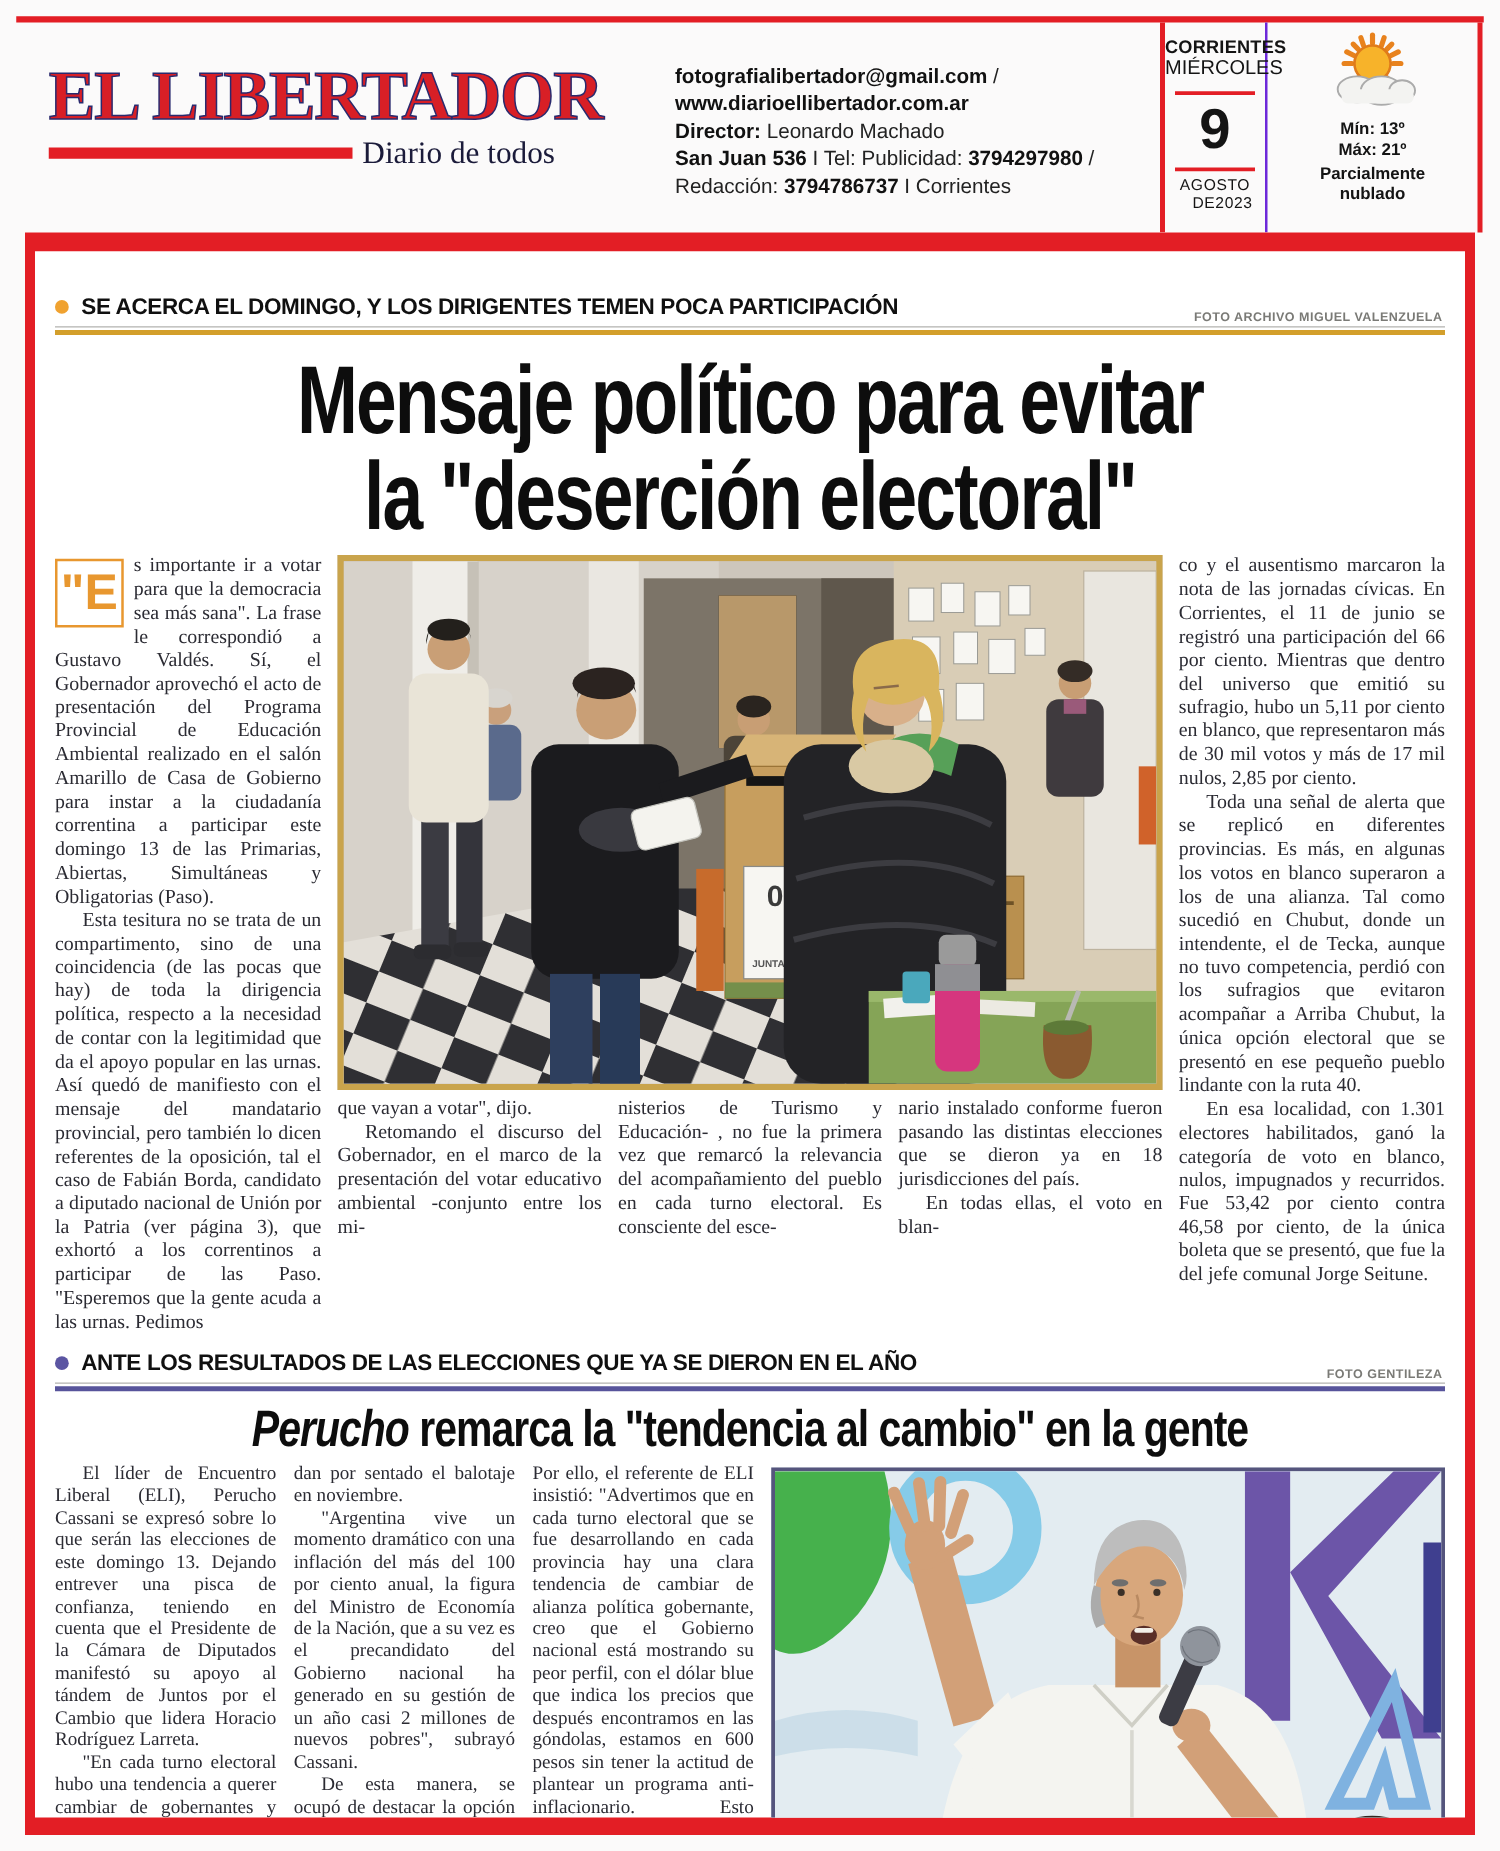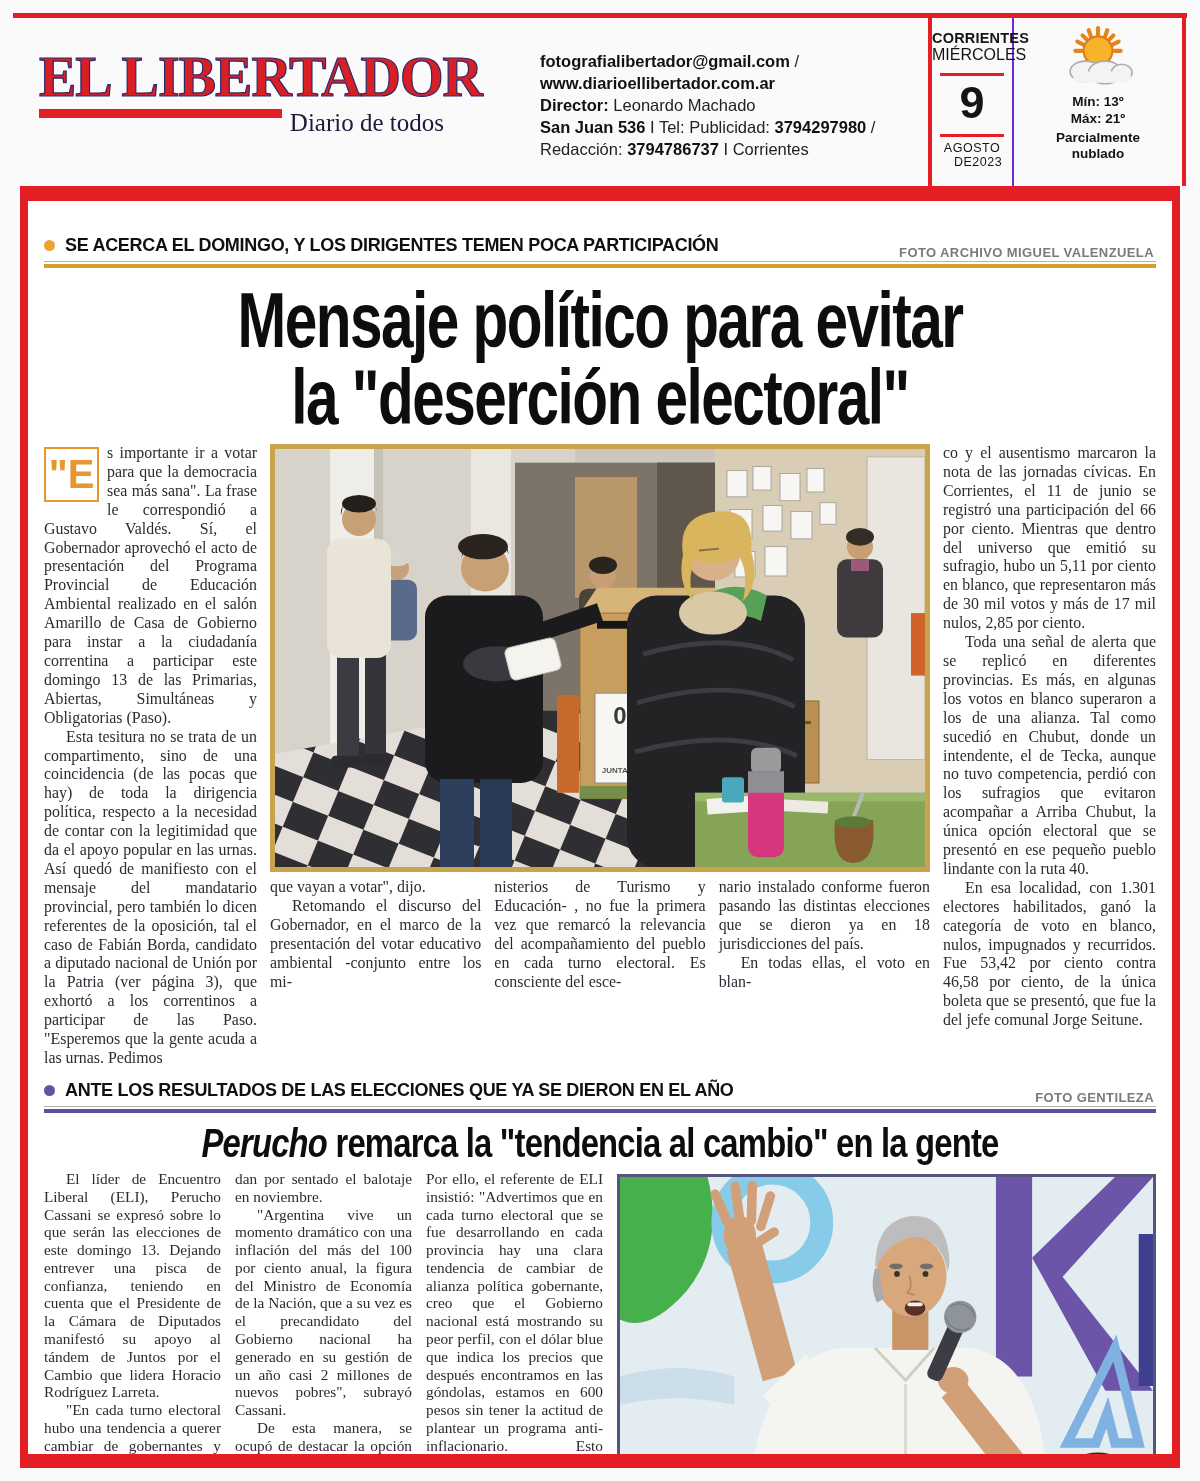--- a/index.html
+++ b/index.html
@@ -4,21 +4,21 @@
 <style>
   * { margin:0; padding:0; box-sizing:border-box; }
   body { background:#e9e7e6; font-family:"Liberation Serif", serif; }
   .page { position:relative; width:1200px; height:1481px; background:#fbfafa; margin:0 auto; overflow:hidden; }
 
   
   .top-rule { position:absolute; left:13px; right:13px; top:13px; height:5px; background:#e31e25; }
   .logo-block { position:absolute; left:39px; top:48px; width:405px; }
   .logo-title { font-family:"Liberation Serif", serif; font-weight:bold; font-size:56px; letter-spacing:-1px;
                 color:#d81f26; -webkit-text-stroke:1.2px #2a2a6e; white-space:nowrap; line-height:1.05; }
-  .logo-sub { display:flex; align-items:flex-start; margin-top:2px; }
+  .logo-sub { display:flex; align-items:center; margin-top:2px; }
   .logo-bar { flex:1; height:9px; background:#e31e25; margin-right:8px; }
   .logo-tagline { font-size:25px; color:#1b1b3a; white-space:nowrap; }
   .contact { position:absolute; left:540px; top:50px; width:380px; font-family:"Liberation Sans", sans-serif;
              font-size:16.5px; line-height:1.34; color:#222; }
   .contact b { color:#111; }
   .weather { position:absolute; left:928px; top:18px; width:258px; height:168px; display:flex;
              border-left:4px solid #e31e25; border-right:4px solid #e31e25;
              font-family:"Liberation Sans", sans-serif; text-align:center; color:#141414; }
   .w-left { width:82px; border-right:2px solid #6d28d9; padding-top:12px; }
   .w-city { font-weight:bold; font-size:14.5px; letter-spacing:0.2px; }
@@ -39,21 +39,21 @@
 
   
   .kicker-row { position:relative; display:flex; align-items:center; gap:10px; margin-top:34px; }
   .kicker-row.second { margin-top:12px; }
   .bullet { width:11px; height:11px; border-radius:50%; flex:none; }
   .bullet.orange { background:#f0a230; }
   .bullet.purple { background:#5b55a2; }
   .kicker { font-family:"Liberation Sans", sans-serif; font-weight:bold; font-size:18px;
             letter-spacing:-0.3px; color:#101010; white-space:nowrap; }
   .credit { position:absolute; right:2px; bottom:-4px; font-family:"Liberation Sans", sans-serif;
-            font-weight:bold; font-size:13px; color:#7a7a76; letter-spacing:0.4px; }
+            font-weight:bold; font-size:10px; color:#7a7a76; letter-spacing:0.4px; }
   .divider { border-top:1px solid #b3b3b0; margin-top:5px; }
   .divider .bar { height:4px; margin-top:2px; }
   .divider.gold .bar { background:#d39f2b; }
   .divider.purple .bar { background:#57549b; }
 
   
   .headline { text-align:center; }
   .hl1 { margin:14px 0 8px 0; }
   .hl-line { font-family:"Liberation Sans", sans-serif; font-weight:bold; color:#0d0d0d;
              letter-spacing:-2px; line-height:1.0; transform:scaleX(0.76); transform-origin:center; }

